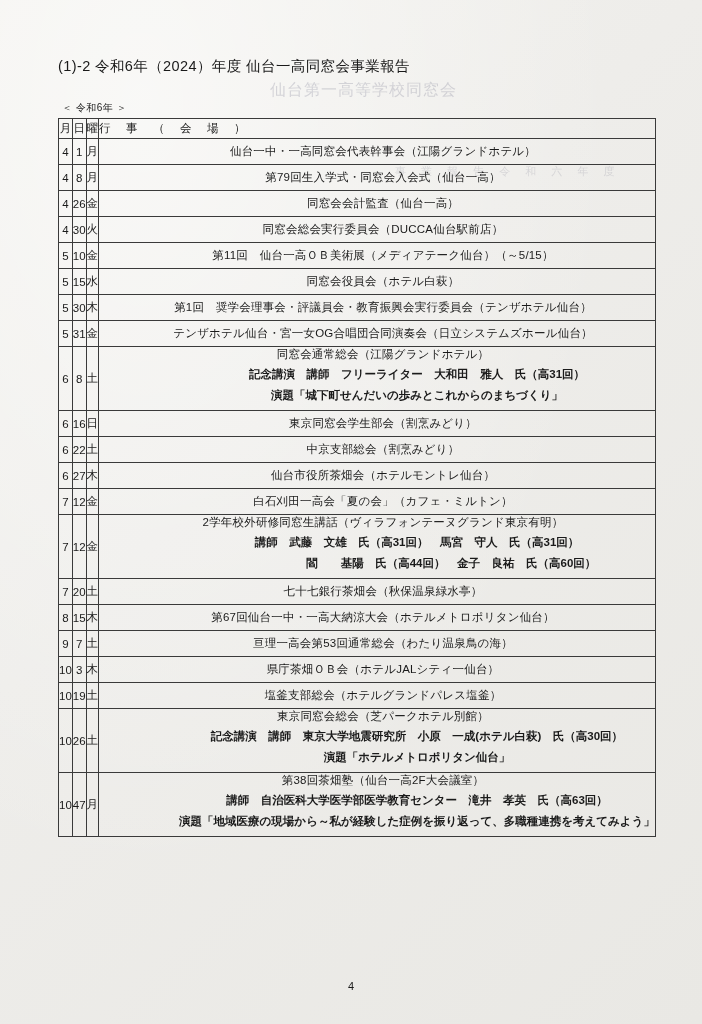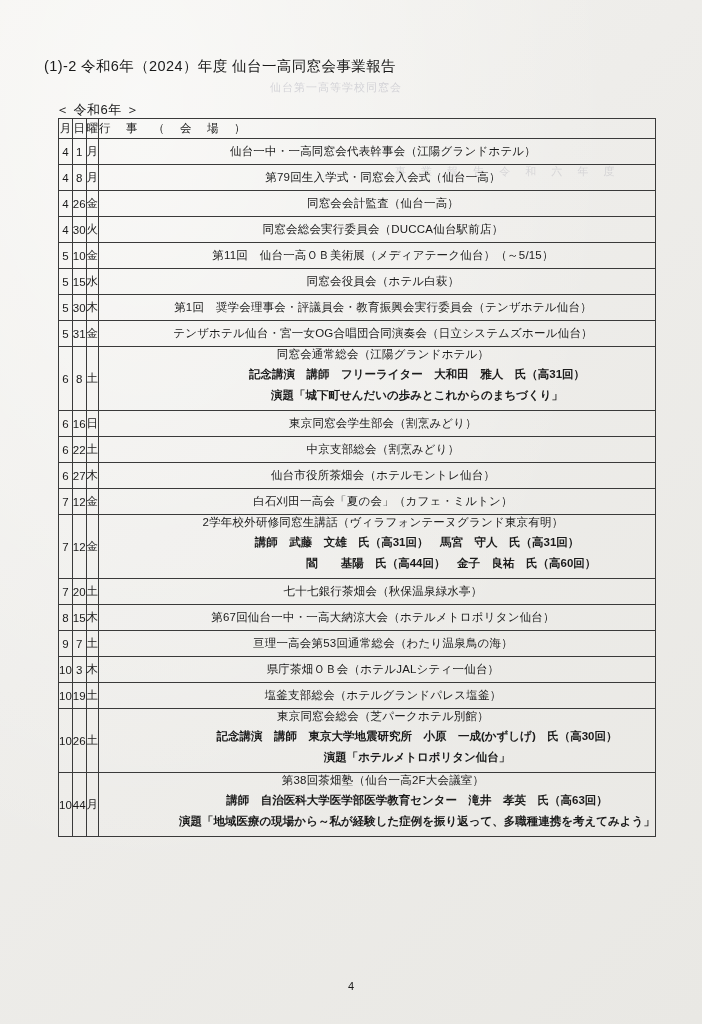--- a/index.html
+++ b/index.html
@@ -24,50 +24,50 @@
   }
   .page::before {
     content: "";
     position: absolute;
     left: 0; top: 0; right: 0; bottom: 0;
     background: radial-gradient(ellipse at 20% 10%, rgba(255,255,255,0.55), rgba(255,255,255,0) 60%);
     pointer-events: none;
   }
   .title {
     position: absolute;
-    left: 44px;
+    left: 58px;
     top: 57px;
     font-size: 14.5px;
     letter-spacing: 0.4px;
     white-space: nowrap;
   }
   .ghost {
     position: absolute;
     left: 270px;
     top: 80px;
-    font-size: 11px;
+    font-size: 16px;
     color: rgba(150,150,165,0.35);
     white-space: nowrap;
     letter-spacing: 1px;
   }
   .ghost2 {
     position: absolute;
     left: 395px;
     top: 160px;
     font-size: 11px;
     color: rgba(150,150,165,0.28);
     white-space: nowrap;
     letter-spacing: 6px;
     line-height: 22px;
   }
   .yearline {
     position: absolute;
-    left: 56px;
+    left: 62px;
     top: 101px;
-    font-size: 13px;
+    font-size: 10px;
     letter-spacing: 0.5px;
     text-align: center;
   }
   table.sched {
     position: absolute;
     left: 58px;
     top: 118px;
     width: 586px;
     border-collapse: collapse;
     font-size: 11.5px;
@@ -294,28 +294,28 @@
             <div class="ev-main">塩釜支部総会（ホテルグランドパレス塩釜）</div>
           </td>
         </tr>
         <tr>
           <td class="c-m">10</td>
           <td class="c-d">26</td>
           <td class="c-w">土</td>
           <td class="c-e">
             <div class="ev-main">東京同窓会総会（芝パークホテル別館）</div>
             <div class="sub-wrap">
-              <div class="sub-line">記念講演　講師　東京大学地震研究所　小原　一成(かずしげ)　氏（高30回）</div>
+              <div class="sub-line">記念講演　講師　東京大学地震研究所　小原　一成(ホテル白萩)　氏（高30回）</div>
               <div class="sub-line">演題「ホテルメトロポリタン仙台」</div>
             </div>
           </td>
         </tr>
         <tr>
           <td class="c-m">10</td>
-          <td class="c-d">44</td>
+          <td class="c-d">47</td>
           <td class="c-w">月</td>
           <td class="c-e">
             <div class="ev-main">第38回茶畑塾（仙台一高2F大会議室）</div>
             <div class="sub-wrap">
               <div class="sub-line">講師　自治医科大学医学部医学教育センター　滝井　孝英　氏（高63回）</div>
               <div class="sub-line">演題「地域医療の現場から～私が経験した症例を振り返って、多職種連携を考えてみよう」</div>
             </div>
           </td>
         </tr>
       </tbody>

